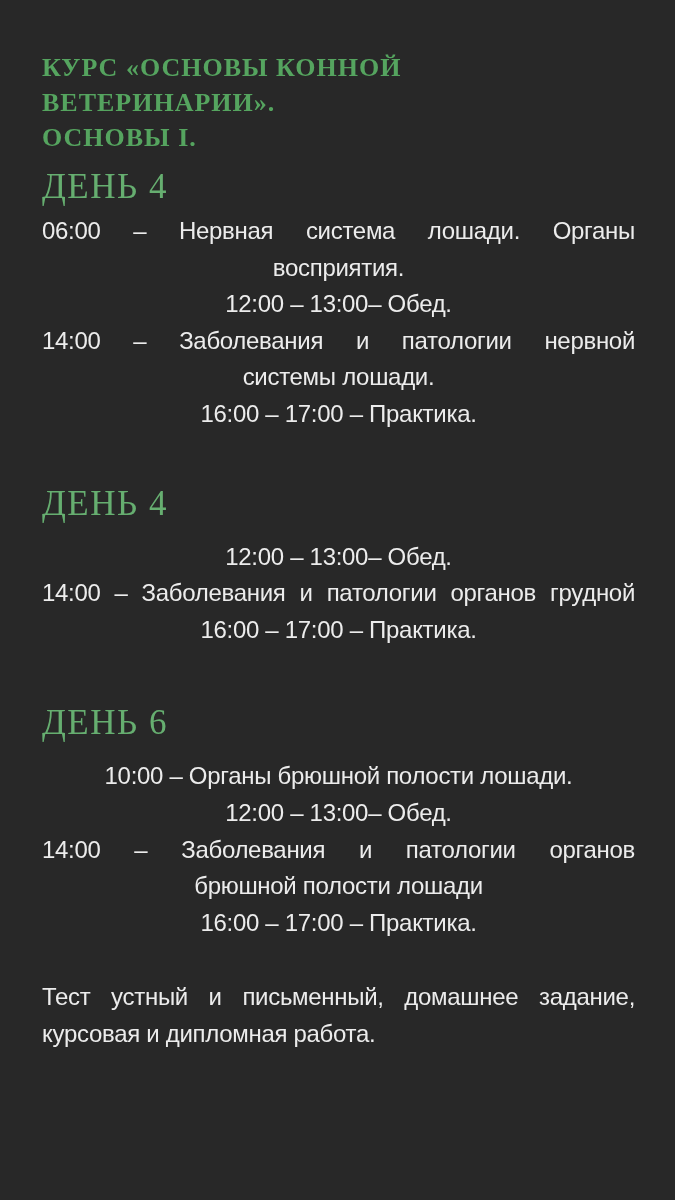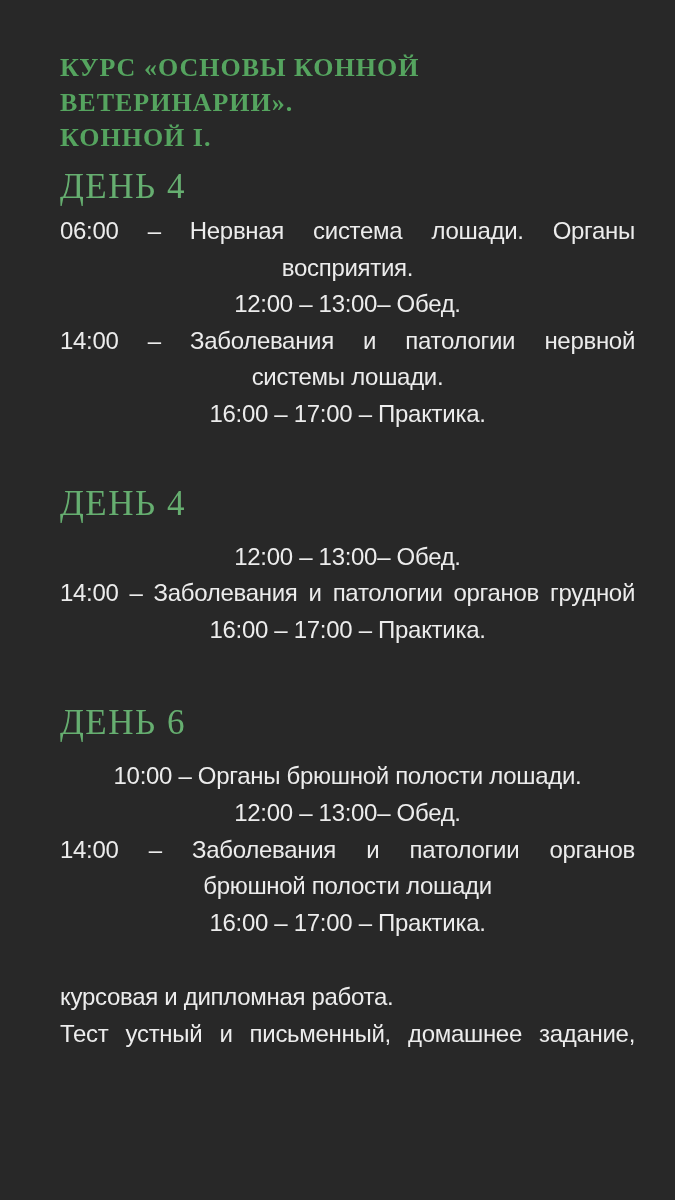--- a/index.html
+++ b/index.html
@@ -7,21 +7,21 @@
     padding: 0;
     background: #1e1e1e;
   }
   .page {
     position: relative;
     width: 675px;
     height: 1200px;
     margin: 0 auto;
     box-sizing: border-box;
     background: #282828;
-    padding: 50px 40px 0 60px;
+    padding: 50px 40px 0 42px;
     overflow: hidden;
   }
   .course-title {
     font-family: "Liberation Serif", serif;
     font-weight: 700;
     font-size: 26px;
     line-height: 35px;
     letter-spacing: 1px;
     color: #55a45f;
   }
@@ -64,21 +64,21 @@
   .section-day6 .day-heading { margin-bottom: 14px; }
   .footer { margin-top: 38px; }
 </style>
 </head>
 <body>
 
 <div class="page">
 
   <div class="course-title">
     <div>КУРС «ОСНОВЫ КОННОЙ ВЕТЕРИНАРИИ».</div>
-    <div>КОННОЙ I.</div>
+    <div>ОСНОВЫ I.</div>
   </div>
 
   <div class="section section-day4">
     <div class="day-heading">ДЕНЬ 4</div>
     <div class="entries">
       <div class="line j">06:00 – Нервная система лошади. Органы</div>
       <div class="line">восприятия.</div>
       <div class="line">12:00 – 13:00– Обед.</div>
       <div class="line j">14:00 – Заболевания и патологии нервной</div>
       <div class="line">системы лошади.</div>
@@ -100,17 +100,17 @@
     <div class="entries">
       <div class="line">10:00 – Органы брюшной полости лошади.</div>
       <div class="line">12:00 – 13:00– Обед.</div>
       <div class="line j">14:00 – Заболевания и патологии органов</div>
       <div class="line">брюшной полости лошади</div>
       <div class="line">16:00 – 17:00 – Практика.</div>
     </div>
   </div>
 
   <div class="footer">
+    <div class="line j">Тест устный и письменный, домашнее задание,</div>
     <div class="line">курсовая и дипломная работа.</div>
-    <div class="line j">Тест устный и письменный, домашнее задание,</div>
   </div>
 
 </div>
 
 </body></html>

